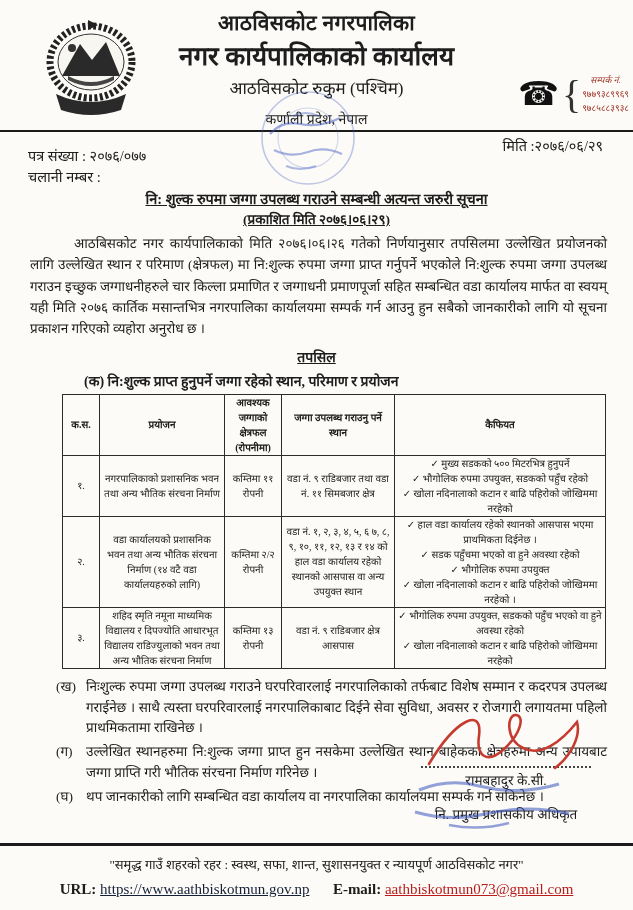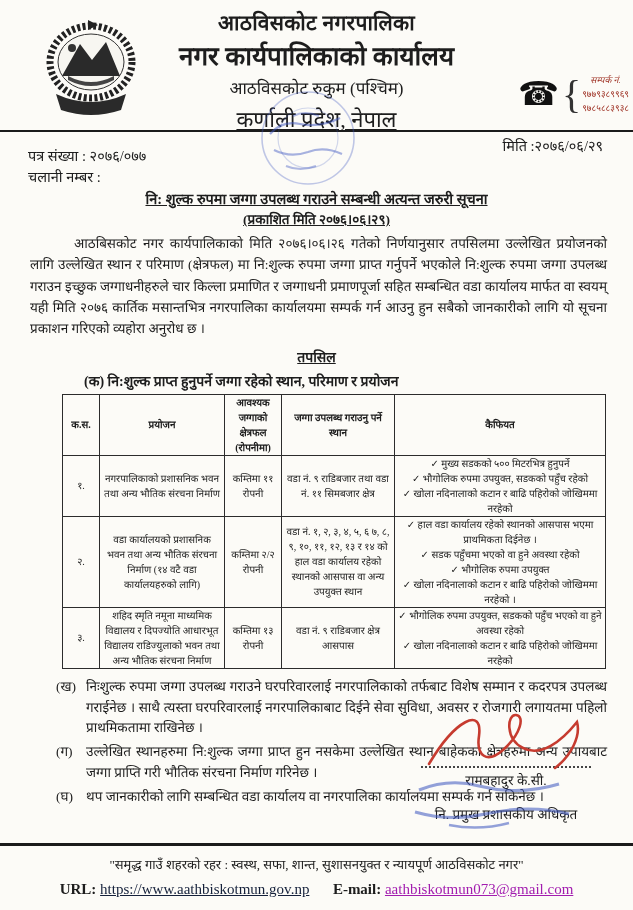--- a/index.html
+++ b/index.html
@@ -5,21 +5,21 @@
   html,body{margin:0;padding:0;background:#e8e6e0;}
   .page{position:relative;width:633px;height:910px;margin:0 auto;background:#fcfbf7;
         font-family:"Liberation Serif","DejaVu Serif",serif;color:#1d1d1d;overflow:hidden;}
   
   .header{position:absolute;top:0;left:0;right:0;height:165px;}
   .logo{position:absolute;left:44px;top:14px;width:94px;height:108px;}
   .h-center{position:absolute;left:110px;right:110px;top:8px;text-align:center;}
   .org{font-size:21px;font-weight:bold;letter-spacing:.3px;}
   .office{font-size:26px;font-weight:bold;margin-top:1px;}
   .addr1{font-size:17px;margin-top:3px;}
-  .addr2{font-size:22px;margin-top:4px;text-decoration:underline;}
+  .addr2{font-size:14px;margin-top:10px;}
   .contact{position:absolute;right:4px;top:74px;display:flex;align-items:center;}
   .phone-glyph{font-size:33px;line-height:1;color:#111;}
   .brace{font-size:40px;font-weight:300;line-height:1;margin:0 1px 0 3px;color:#333;}
   .nums{font-size:9px;color:#a03528;line-height:1.55;white-space:nowrap;}
   .nums .lbl{text-align:center;font-style:italic;}
   
   .stamp1{position:absolute;left:238px;top:86px;width:140px;height:108px;z-index:4;pointer-events:none;}
   .top-rule{position:absolute;top:130px;left:0;right:0;border-top:2px solid #1b1b1b;}
   
   .date-line{position:absolute;top:135px;right:30px;font-size:14.5px;z-index:5;}
@@ -50,21 +50,21 @@
   .sig-name{font-size:13.5px;}
   .sig-desg{font-size:13.5px;margin-top:16px;}
   .stamp2{position:absolute;left:18px;top:58px;width:200px;height:60px;opacity:.55;pointer-events:none;}
   
   .footer{position:absolute;left:0;right:0;bottom:12px;}
   .f-rule{border-top:3px solid #1b1b1b;margin-bottom:9px;}
   .motto{text-align:center;font-size:13px;}
   .links{text-align:center;font-size:15px;margin-top:8px;}
   .links .lbl{font-weight:bold;}
   .url-link{text-decoration:underline;color:#14203a;}
-  .email-link{text-decoration:underline;color:#a21caf;}
+  .email-link{text-decoration:underline;color:#b91c1c;}
   .gap{display:inline-block;width:16px;}
 </style>
 </head>
 <body>
 
 <div class="page">
 
   <div class="header">
     <svg class="logo" viewBox="0 0 94 108">
       <ellipse cx="47" cy="48" rx="41" ry="36" fill="none" stroke="#222" stroke-width="7" stroke-dasharray="3 2.4"></ellipse>

